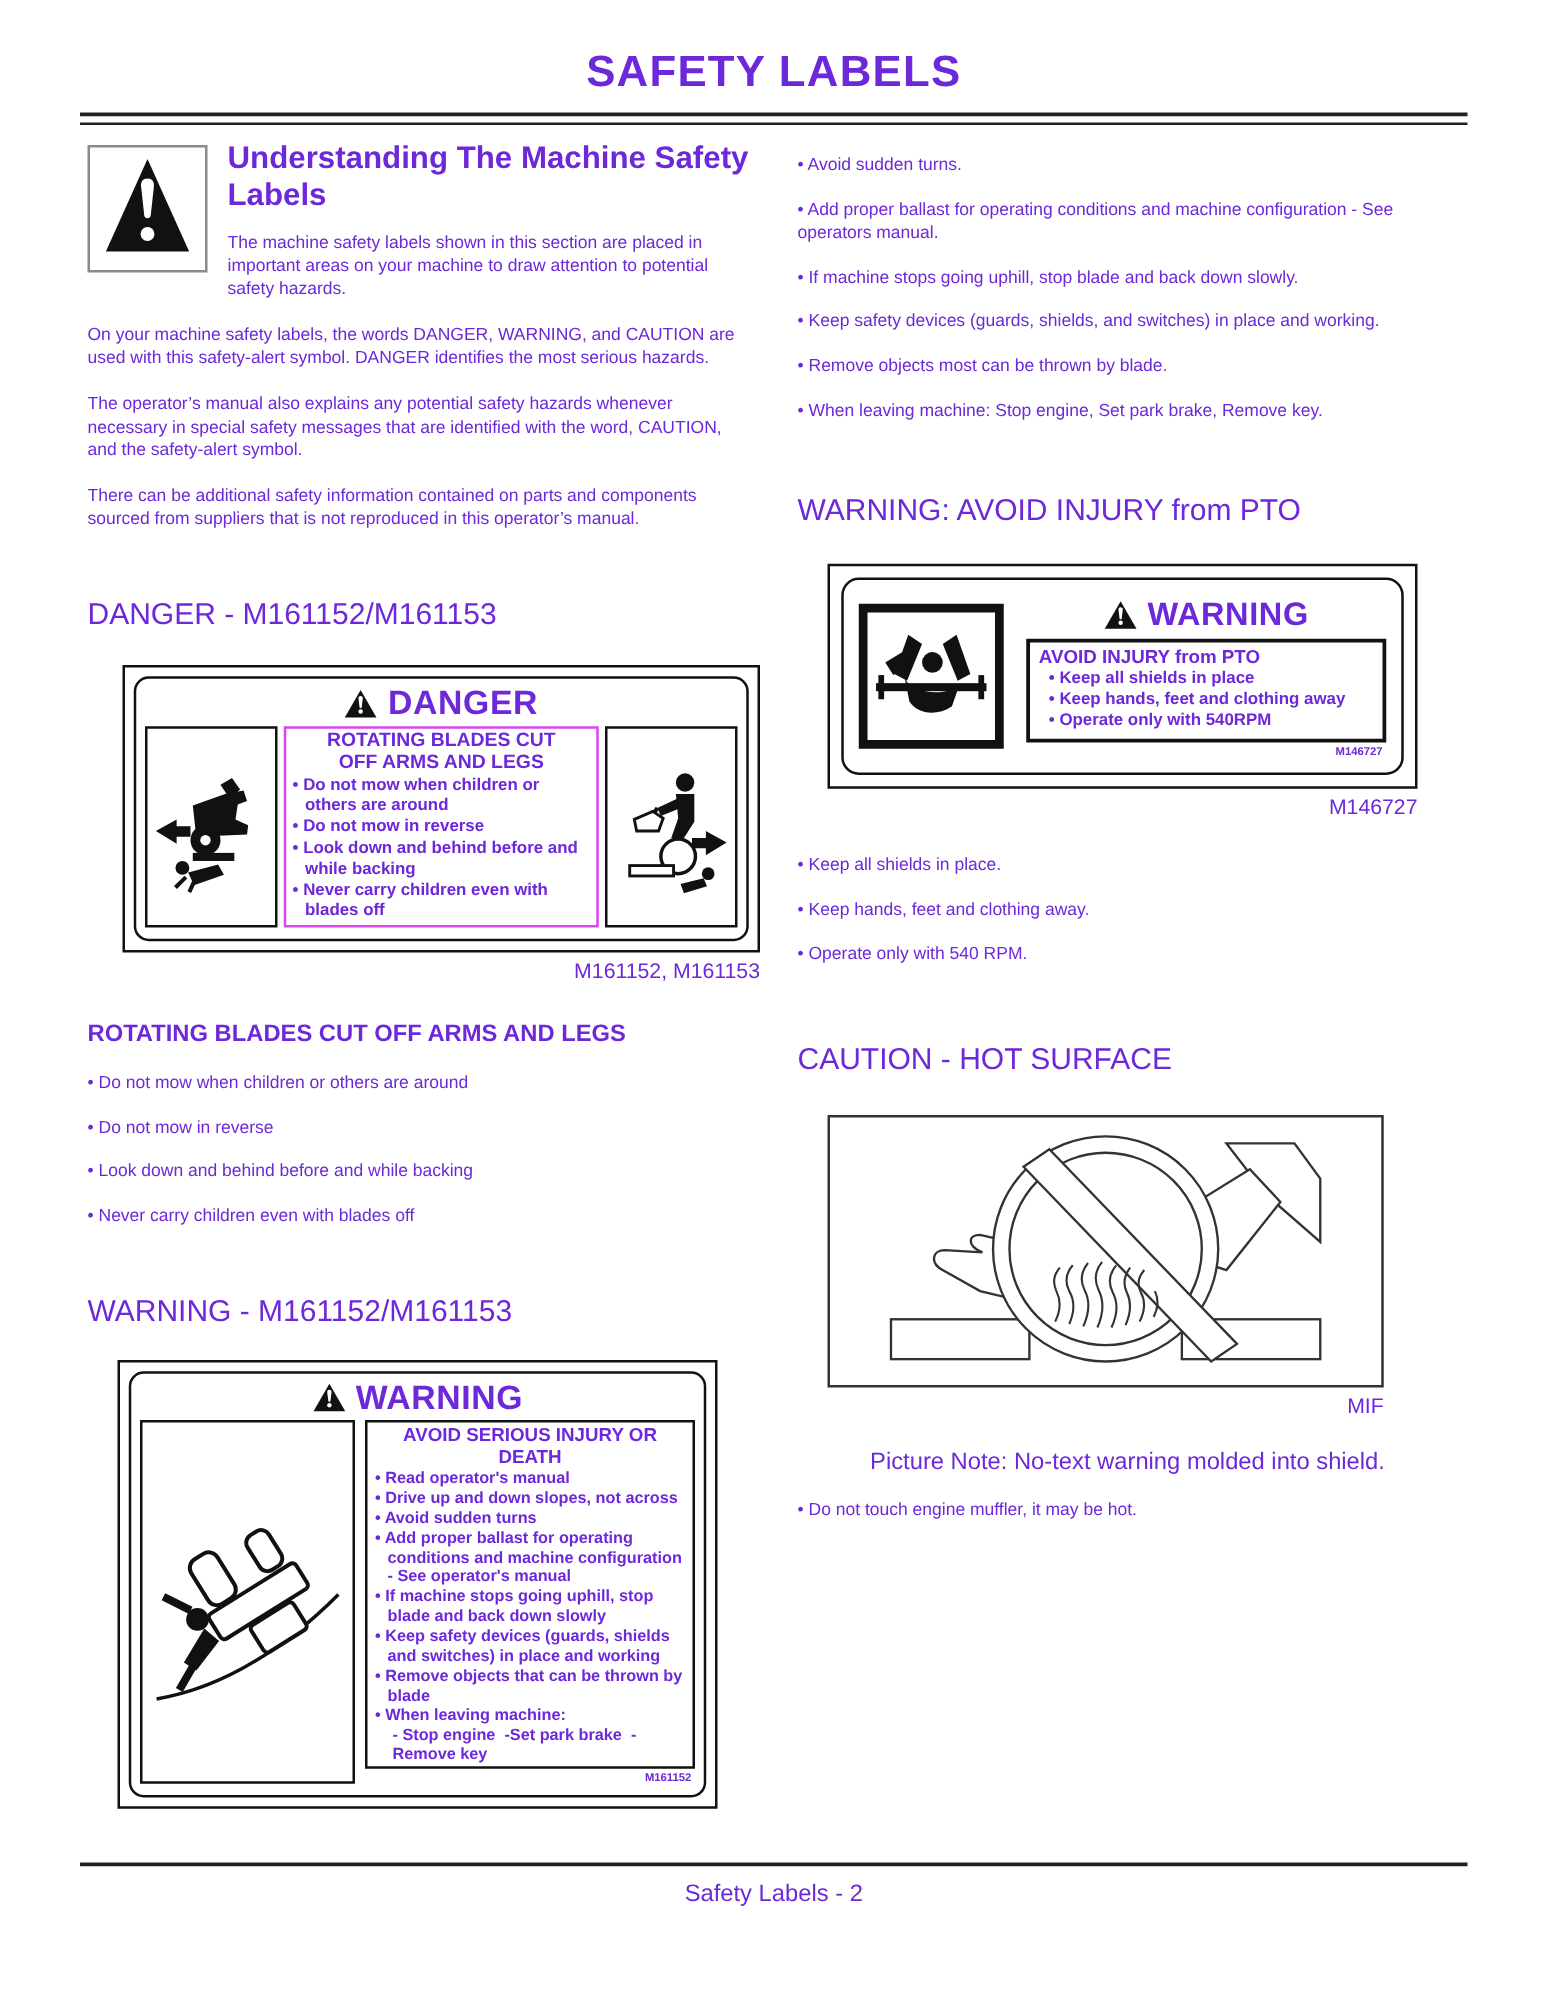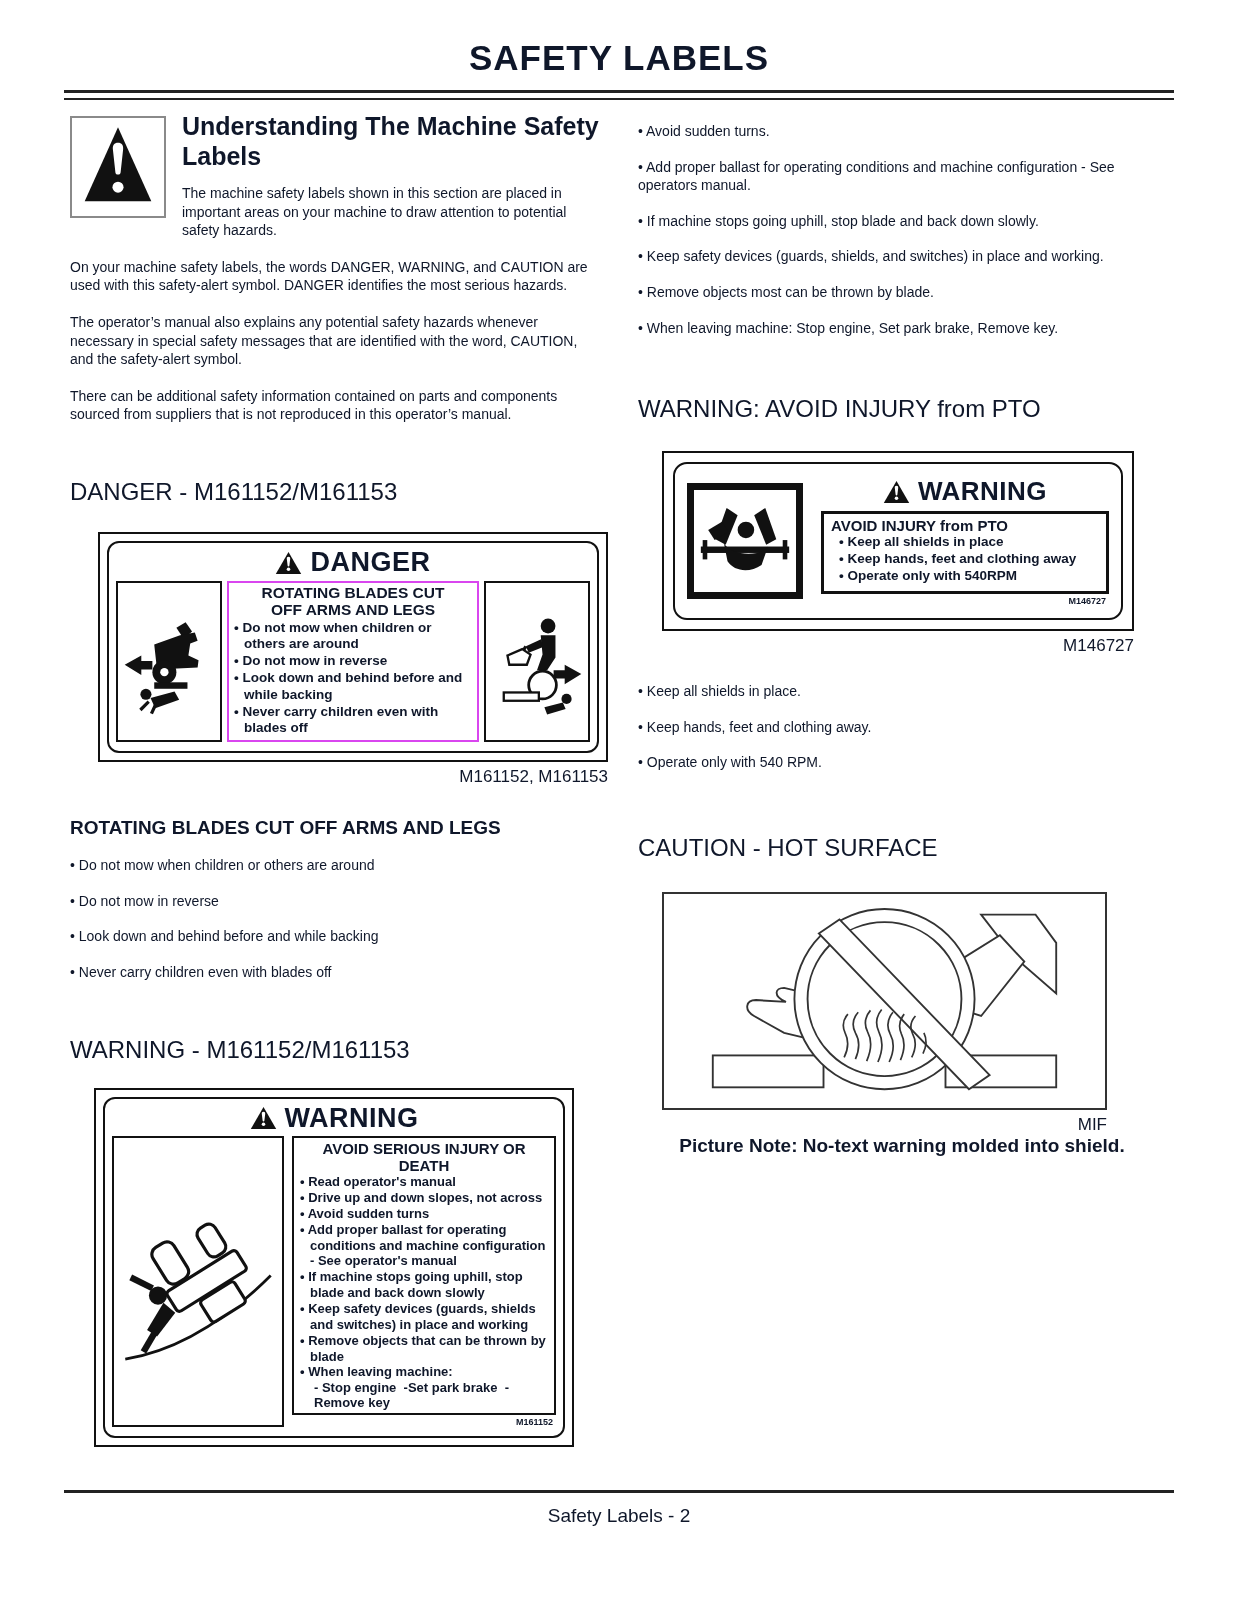--- a/index.html
+++ b/index.html
@@ -1,18 +1,18 @@
 <!DOCTYPE html>
 <html><head>
 <meta charset="utf-8">
 <style>
   html,body{margin:0;padding:0;background:#fff;}
   .page{
     width:1238px;height:1600px;position:relative;background:#ffffff;
-    font-family:"Liberation Sans",sans-serif;color:#0f172a;overflow:hidden;
+    font-family:"Liberation Sans",sans-serif;color:#6d28d9;overflow:hidden;
     -webkit-font-smoothing:antialiased;
   }
   h1,h2,h3,h4,p,figure,ul{margin:0;padding:0;}
   .title{text-align:center;font-size:35px;font-weight:bold;letter-spacing:1px;padding-top:38px;}
   .double-rule{margin:12px 64px 0;border-top:3px solid #222;border-bottom:2px solid #222;height:5px;}
   .cols{display:flex;padding:0 70px;gap:34px;margin-top:12px;}
   .col-left{width:534px;flex:0 0 auto;}
   .col-right{width:528px;flex:0 0 auto;}
   .body,.bullet{font-size:14px;line-height:1.33;}
   .body{margin-top:18px;}
@@ -54,21 +54,21 @@
   .pto-fig{margin:28px 0 0 24px;width:472px;}
   .pto-inner{border:2px solid #111;border-radius:14px;padding:12px;display:flex;gap:18px;align-items:center;background:#fff;}
   .pto-picto{border:7px solid #111;width:102px;height:102px;flex:0 0 auto;display:flex;align-items:center;justify-content:center;background:#fff;}
   .pto-right{flex:1;}
   .pto-box{border:3px solid #111;margin-top:4px;padding:3px 7px 6px;}
   .pto-title{font-weight:bold;font-size:15px;}
   .pto-li{font-size:13.5px;font-weight:bold;line-height:1.25;padding-left:20px;text-indent:-12px;list-style:none;}
   
   .hot-fig{margin:30px 0 0 24px;width:445px;}
   .hot-frame{border:2px solid #333;height:214px;display:flex;align-items:center;justify-content:center;background:#fff;}
-  .note{font-weight:bold;font-size:19px;text-align:center;}
+  .note{font-weight:normal;font-size:19px;text-align:center;margin-top:24px;}
   
   .footer-rule{position:absolute;left:64px;right:64px;top:1490px;border-top:3px solid #222;}
   .footer-text{position:absolute;left:0;right:0;top:1505px;text-align:center;font-size:19px;}
 </style>
 </head>
 <body>
 
 <div class="page">
 
   <h1 class="title">SAFETY LABELS</h1>
@@ -292,20 +292,21 @@
               <path d="M252 169 q7 -16 1 -28 q-5 -11 3 -21"></path>
               <path d="M264 166 q7 -14 1 -25 q-5 -10 3 -19"></path>
               <path d="M276 162 q6 -12 1 -22"></path>
             </g>
           </svg>
         </div>
         <span class="fig-cap">MIF</span>
       </figure>
 
       <div class="note">Picture Note: No-text warning molded into shield.</div>
+      <div class="bullet"><span>•</span> <span>Do not touch engine muffler, it may be hot.</span></div>
 
     </div>
   </div>
 
   <div class="footer-rule"></div>
   <div class="footer-text">Safety Labels - 2</div>
 
 </div>
 
 </body></html>

